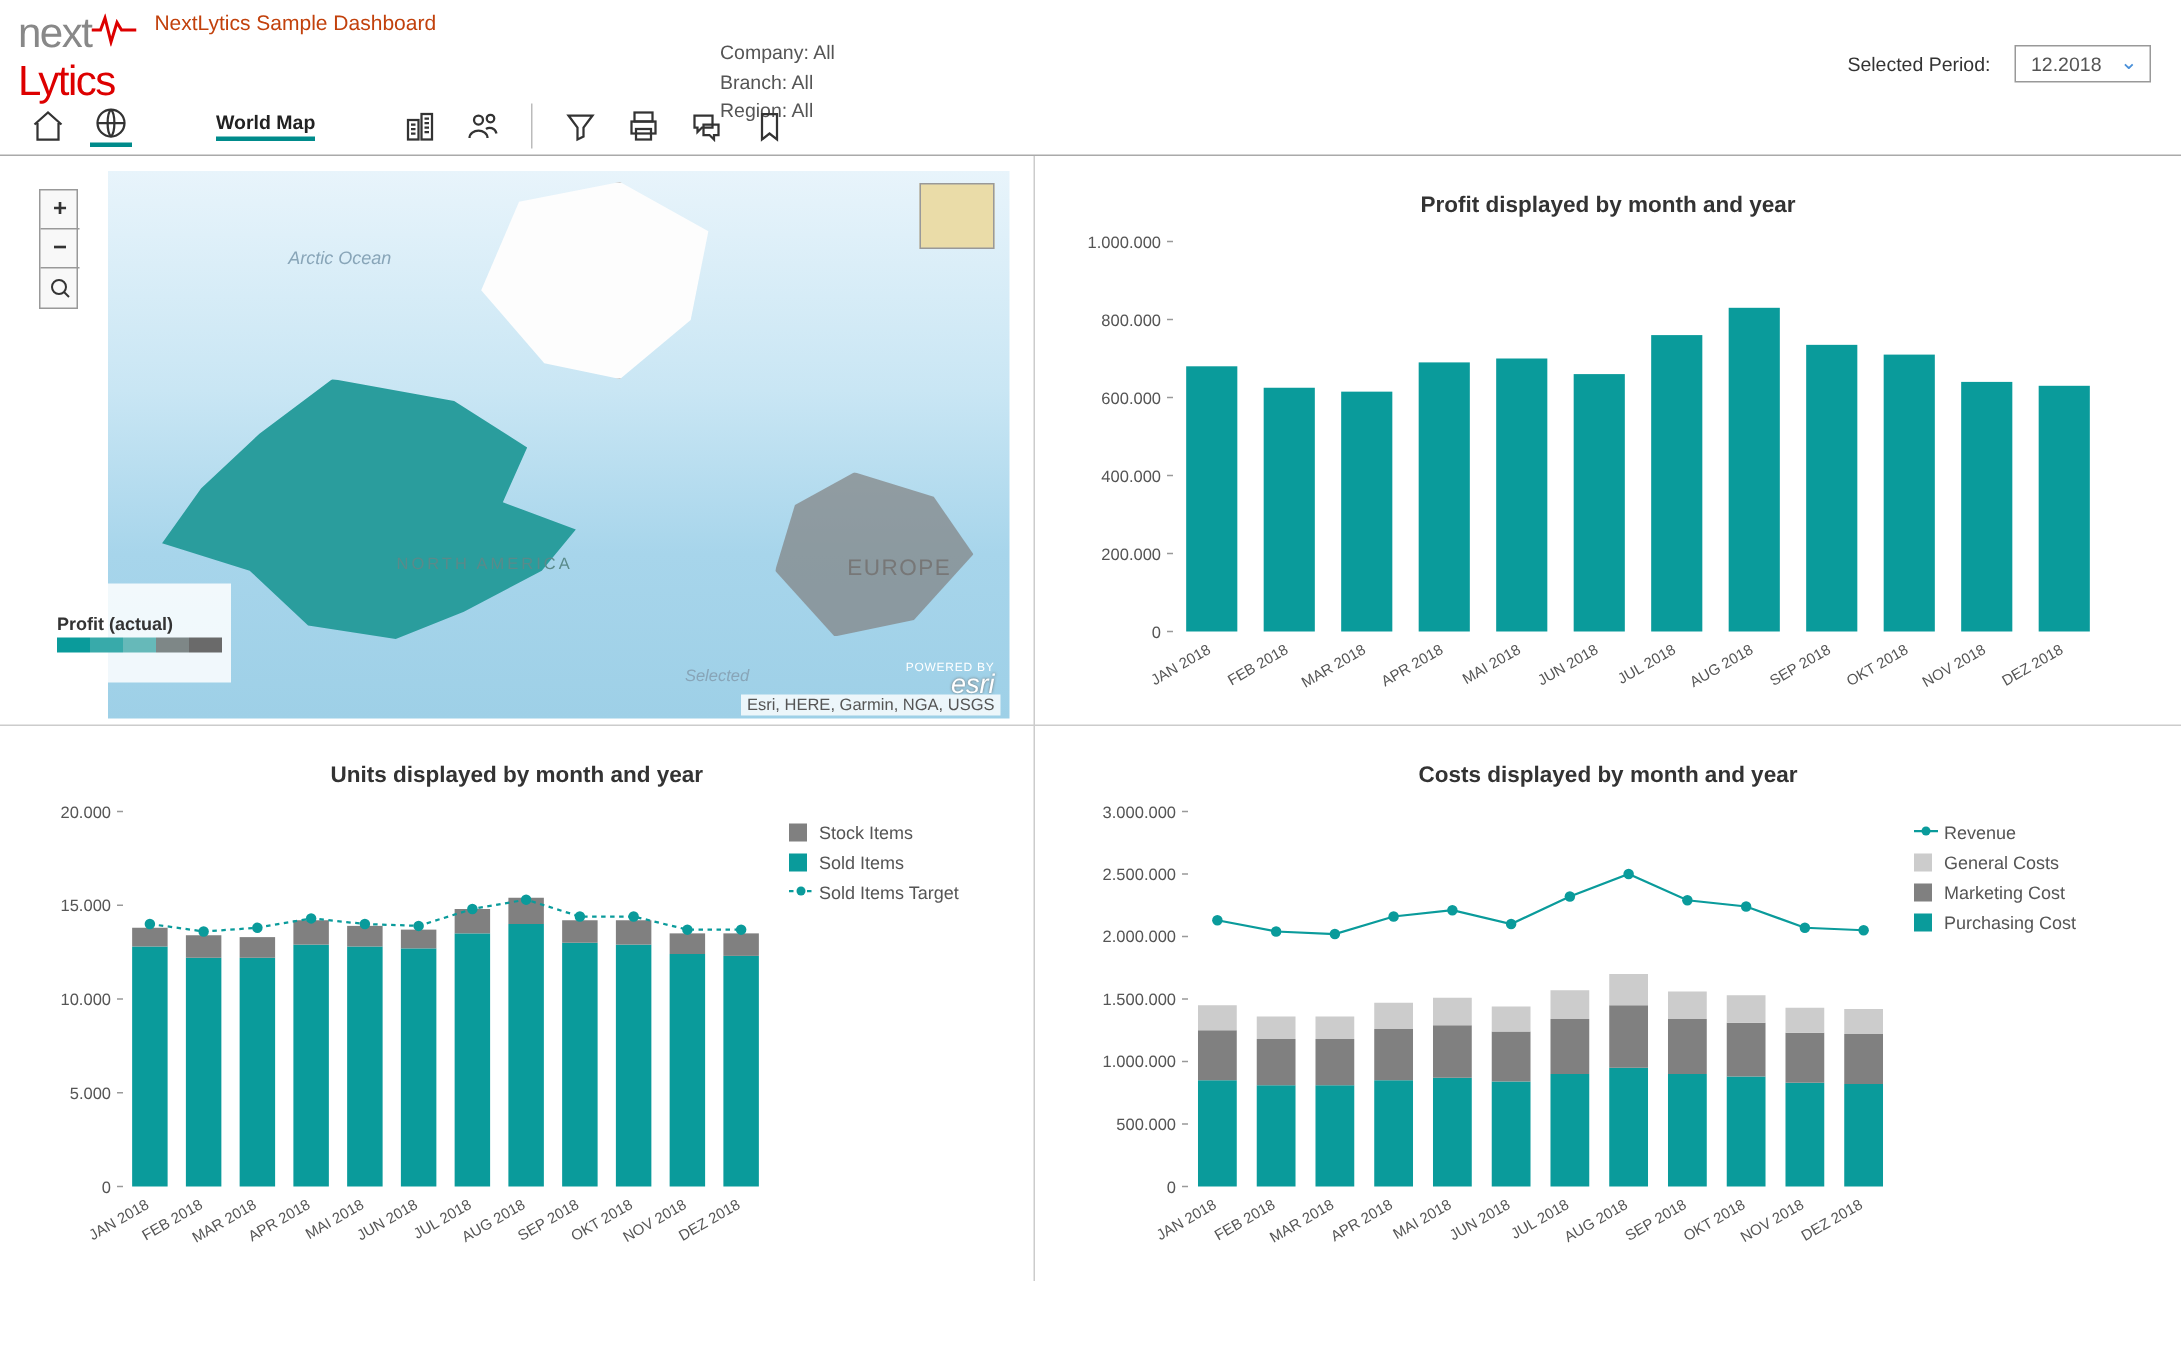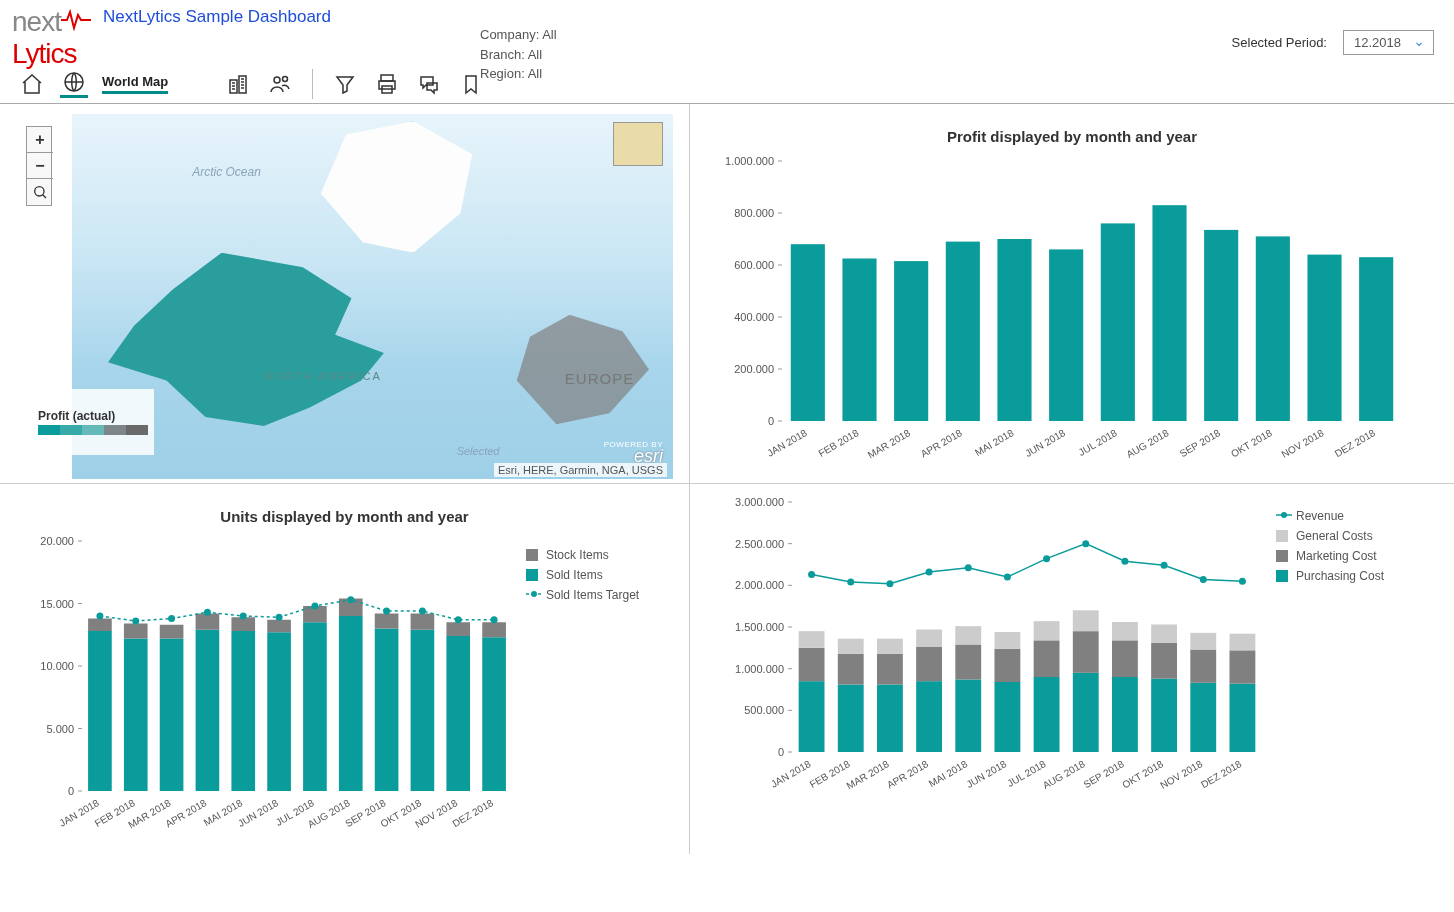--- a/index.html
+++ b/index.html
@@ -3,29 +3,29 @@
 <meta charset="utf-8">
 <style>
   * { box-sizing: border-box; margin: 0; padding: 0; }
   body { font-family: Arial, Helvetica, sans-serif; font-size: 13px; color: #333; background: #fff; width: 1454px; }
   .header { display: flex; align-items: flex-start; padding: 6px 12px; border-bottom: 1px solid #aaa; height: 104px; position: relative; }
   .logo-area { display: flex; align-items: flex-start; gap: 8px; }
   .logo { font-family: Arial; font-size: 28px; letter-spacing: -1px; }
   .logo .next { color: #888; }
   .logo .lytics { color: #d00; }
   .logo-svg { fill: none; stroke: #d00; stroke-width: 2; }
-  .dash-title { font-size: 17px; color: #1d4ed8; margin-left: 4px; line-height: 1.3; }
+  .dash-title { font-size: 14px; color: #c2410c; margin-left: 4px; line-height: 1.3; }
   .filters-top { position: absolute; left: 480px; top: 25px; font-size: 13px; color: #555; line-height: 1.5; }
   .period-sel { position: absolute; right: 20px; top: 30px; display: flex; align-items: center; gap: 16px; font-size: 13px; }
   .period-dd { border: 1px solid #999; padding: 4px 32px 4px 10px; position: relative; color: #555; }
   .period-dd::after { content: "⌄"; position: absolute; right: 8px; top: 2px; color: #4a90d9; font-size: 14px; }
   .toolbar { position: absolute; left: 18px; bottom: 4px; display: flex; align-items: center; gap: 14px; }
   .tb-icon { width: 28px; height: 28px; display: flex; align-items: center; justify-content: center; cursor: pointer; }
   .tb-icon svg { width: 24px; height: 24px; stroke: #333; fill: none; stroke-width: 1.5; }
-  .tb-label { font-size: 13px; font-weight: bold; color: #222; }
+  .tb-label { font-size: 13px; font-weight: bold; color: #222; margin-left: 42px; }
   .tab-active { border-bottom: 3px solid #008b8b; padding-bottom: 2px; }
   .sep { width: 1px; height: 30px; background: #bbb; margin: 0 4px; }
   .dash-body { display: grid; grid-template-columns: 690px 764px; grid-template-rows: 380px 370px; }
   .panel { position: relative; padding: 8px 12px; }
   .panel.br { border-right: 1px solid #ccc; }
   .panel.bb { border-bottom: 1px solid #ccc; }
   .chart-title { text-align: center; font-weight: bold; font-size: 15px; color: #333; margin-top: 16px; margin-bottom: 6px; }
   .chart-zone { position: relative; }
   svg text { font-family: Arial; }
   .zoom-ctrl { position: absolute; top: 22px; left: 26px; width: 26px; border: 1px solid #999; background: #f8f8f8; z-index: 5; }
@@ -267,20 +267,21 @@
           <text x="534" y="28" font-size="12" fill="#555">Stock Items</text>
           <rect x="514" y="38" width="12" height="12" fill="#0a9b9b"></rect>
           <text x="534" y="48" font-size="12" fill="#555">Sold Items</text>
           <line x1="514" y1="63" x2="530" y2="63" stroke="#0a9b9b" stroke-width="1.5" stroke-dasharray="3,3"></line>
           <circle cx="522" cy="63" r="3" fill="#0a9b9b"></circle>
           <text x="534" y="68" font-size="12" fill="#555">Sold Items Target</text>
         </svg></div>
   </div>
 
   <div class="panel">
+    <div class="chart-title">Costs displayed by month and year</div>
     <div class="chart-zone"><svg id="chart-costs" width="720" height="320">
           <line x1="86" y1="260" x2="90" y2="260" stroke="#999"></line>
           <text x="82" y="264" text-anchor="end" font-size="11" fill="#555">0</text>
           <line x1="86" y1="218.33333333333334" x2="90" y2="218.33333333333334" stroke="#999"></line>
           <text x="82" y="222.33333333333334" text-anchor="end" font-size="11" fill="#555">500.000</text>
           <line x1="86" y1="176.66666666666669" x2="90" y2="176.66666666666669" stroke="#999"></line>
           <text x="82" y="180.66666666666669" text-anchor="end" font-size="11" fill="#555">1.000.000</text>
           <line x1="86" y1="135" x2="90" y2="135" stroke="#999"></line>
           <text x="82" y="139" text-anchor="end" font-size="11" fill="#555">1.500.000</text>
           <line x1="86" y1="93.33333333333334" x2="90" y2="93.33333333333334" stroke="#999"></line>

